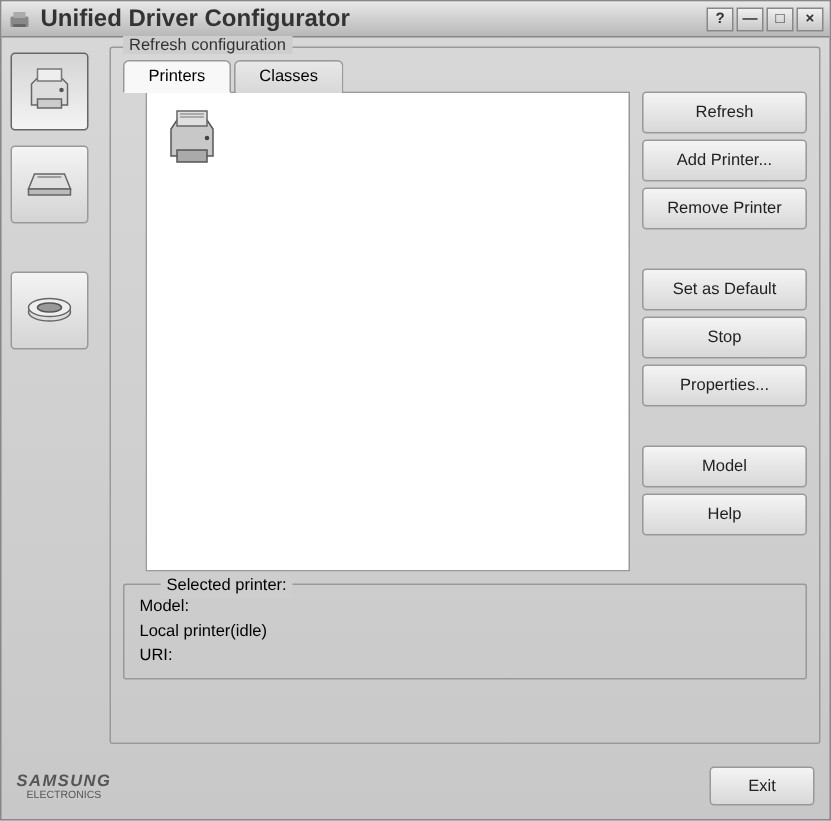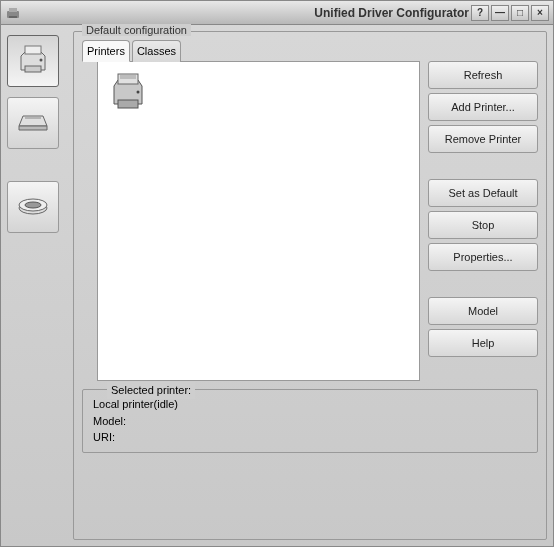--- a/index.html
+++ b/index.html
@@ -26,23 +26,23 @@
   display: flex;
   align-items: center;
   padding: 0 4px;
 }
 .titlebar-icon {
   width: 16px; height: 16px;
   margin-right: 6px;
 }
 .title-text {
   flex: 1;
-  text-align: right;
+  text-align: left;
   font-weight: bold;
-  font-size: 12px;
+  font-size: 16px;
   color: #333;
 }
 .winbtn {
   width: 18px; height: 16px;
   background: linear-gradient(to bottom, #f0f0f0, #c8c8c8);
   border: 1px solid #888;
   margin-left: 2px;
   display: flex;
   align-items: center;
   justify-content: center;
@@ -99,21 +99,21 @@
   font-size: 11px;
   color: #333;
 }
 .tabrow {
   display: flex;
   margin-bottom: -1px;
   position: relative;
   z-index: 2;
 }
 .tab {
-  padding: 4px 4px;
+  padding: 4px 16px;
   border: 1px solid #999;
   border-bottom: none;
   background: linear-gradient(to bottom, #e8e8e8, #d8d8d8);
   border-radius: 4px 4px 0 0;
   margin-right: 2px;
   cursor: pointer;
   font-size: 11px;
 }
 .tab.active {
   background: #f8f8f8;
@@ -243,21 +243,21 @@
             <ellipse cx="18" cy="20" rx="14" ry="6" fill="#ddd" stroke="#666"></ellipse>
             <ellipse cx="18" cy="17" rx="14" ry="6" fill="#eee" stroke="#666"></ellipse>
             <ellipse cx="18" cy="17" rx="8" ry="3" fill="#999" stroke="#555"></ellipse>
           </svg>
         </span>
       </div>
     </div>
 
     <div class="main">
       <div class="groupbox" style="height:100%;">
-        <div class="groupbox-title">Default configuration</div>
+        <div class="groupbox-title">Refresh configuration</div>
 
         <div class="tabrow">
           <div class="tab active">Printers</div>
           <div class="tab">Classes</div>
         </div>
 
         <div class="tabbody">
           <div class="listarea">
             <span style="display:inline-block">
               <svg width="44" height="44" viewBox="0 0 44 44">
@@ -280,21 +280,28 @@
             <div class="btn">Stop</div>
             <div class="btn">Properties...</div>
             <div class="gap"></div>
             <div class="btn">Model</div>
             <div class="btn">Help</div>
           </div>
         </div>
 
         <div class="selbox">
           <div class="selbox-title">Selected printer:</div>
+          <div>Model:</div>
           <div>Local printer(idle)</div>
-          <div>Model:</div>
           <div>URI:</div>
         </div>
       </div>
     </div>
   </div>
 
+  <div class="footer">
+    <div class="brand">
+      <strong>SAMSUNG</strong>
+      <span>ELECTRONICS</span>
+    </div>
+    <div class="btn exitbtn">Exit</div>
+  </div>
 </div>
 
 </body></html>

